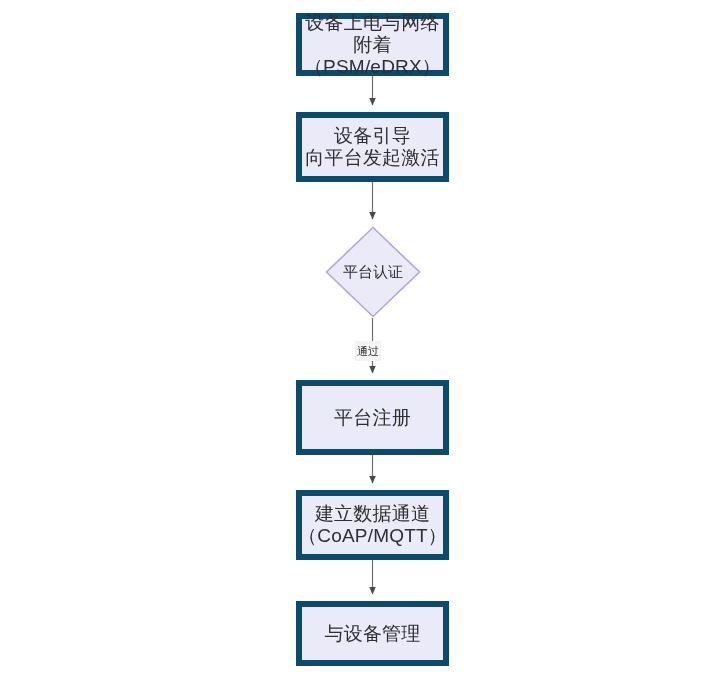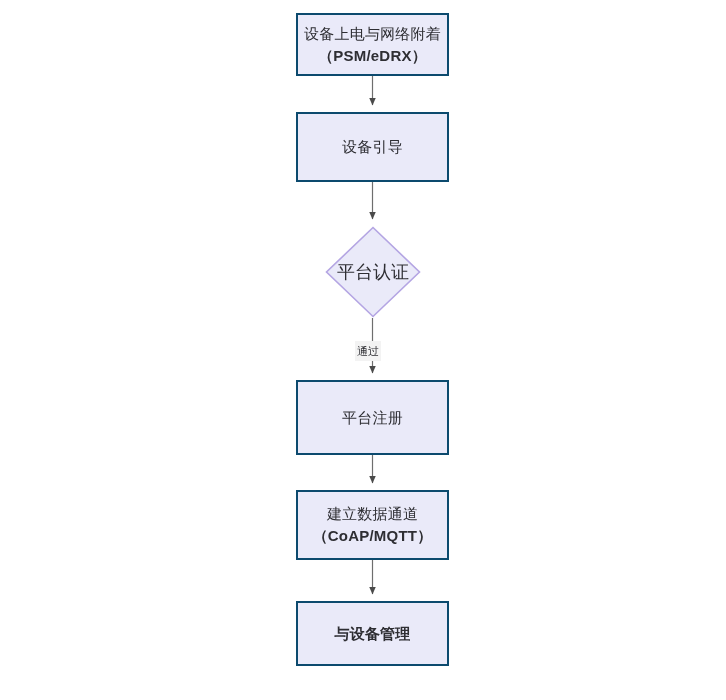--- a/index.html
+++ b/index.html
@@ -18,34 +18,33 @@
     position: absolute;
     left: 0;
     top: 0;
     width: 726px;
     height: 700px;
   }
   .node {
     position: absolute;
     box-sizing: border-box;
     background: #eaeaf9;
-    border: 2px solid #0c4a6e;
+    border: 6px solid #0c4a6e;
     display: flex;
     flex-direction: column;
     align-items: center;
     justify-content: center;
     color: #2e2e33;
-    font-size: 15px;
+    font-size: 19px;
     line-height: 22px;
     text-align: center;
     letter-spacing: 0.2px;
   }
   .node .line2 {
     display: block;
-    font-weight: bold;
   }
   .decision-wrap {
     position: absolute;
     width: 96px;
     height: 92px;
   }
   .decision-shape {
     position: absolute;
     left: 0;
     top: 0;
@@ -55,21 +54,21 @@
   .decision-label {
     position: absolute;
     left: 0;
     top: 0;
     width: 100%;
     height: 100%;
     display: flex;
     align-items: center;
     justify-content: center;
     color: #2e2e33;
-    font-size: 18px;
+    font-size: 15px;
     line-height: 20px;
     text-align: center;
   }
   .edge-label {
     position: absolute;
     background: #f3f3f3;
     color: #2e2e33;
     font-size: 11px;
     line-height: 18px;
     padding: 1px 2px;
@@ -104,20 +103,21 @@
     </g>
   </svg>
 
   <div class="node" style="left:296px; top:13px; width:153px; height:63px;">
     <span class="line1">设备上电与网络附着</span>
     <span class="line2">（PSM/eDRX）</span>
   </div>
 
   <div class="node" style="left:296px; top:112px; width:153px; height:70px;text-align:right;">
     <span class="line1">设备引导</span>
+    <span class="line2">向平台发起激活</span>
   </div>
 
   <div class="decision-wrap" style="left:325px; top:226px; width:96px; height:92px;">
     <svg class="decision-shape" viewBox="0 0 96 92" preserveAspectRatio="none">
       <polygon points="48,1.5 94.5,46 48,90.5 1.5,46" fill="#eaeaf9" stroke="#b4a5e3" stroke-width="1.6"></polygon>
     </svg>
     <div class="decision-label">平台认证</div>
   </div>
 
   <div class="edge-label" style="left:355px; top:341px;">通过</div>

